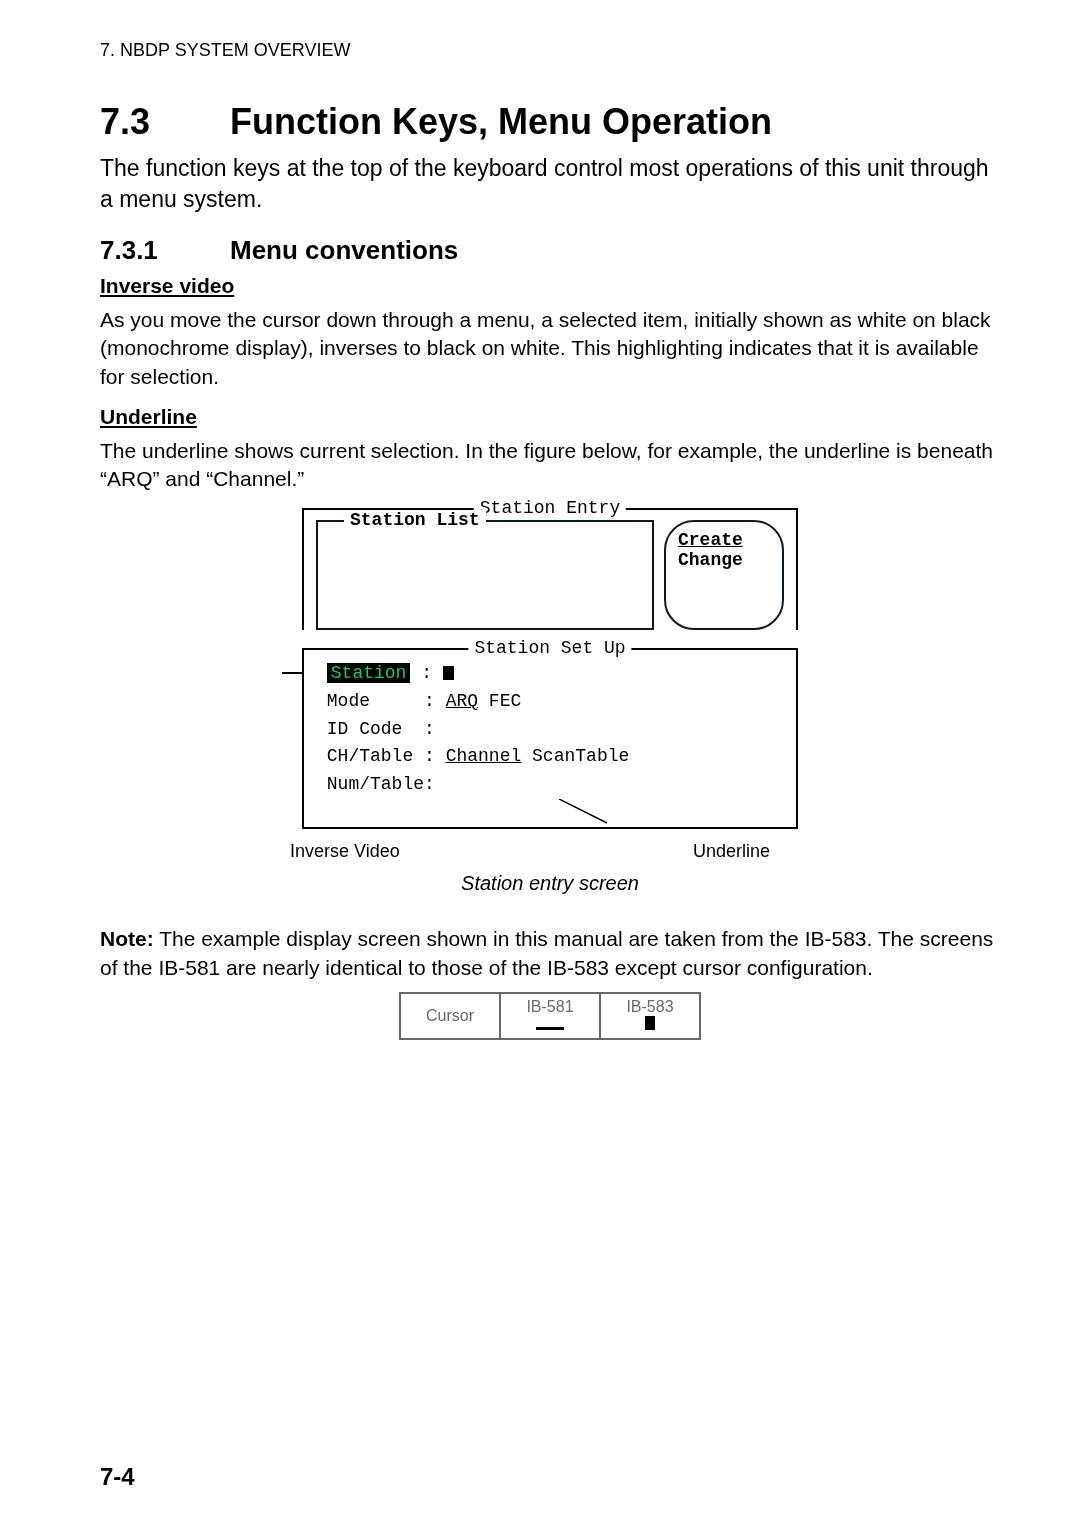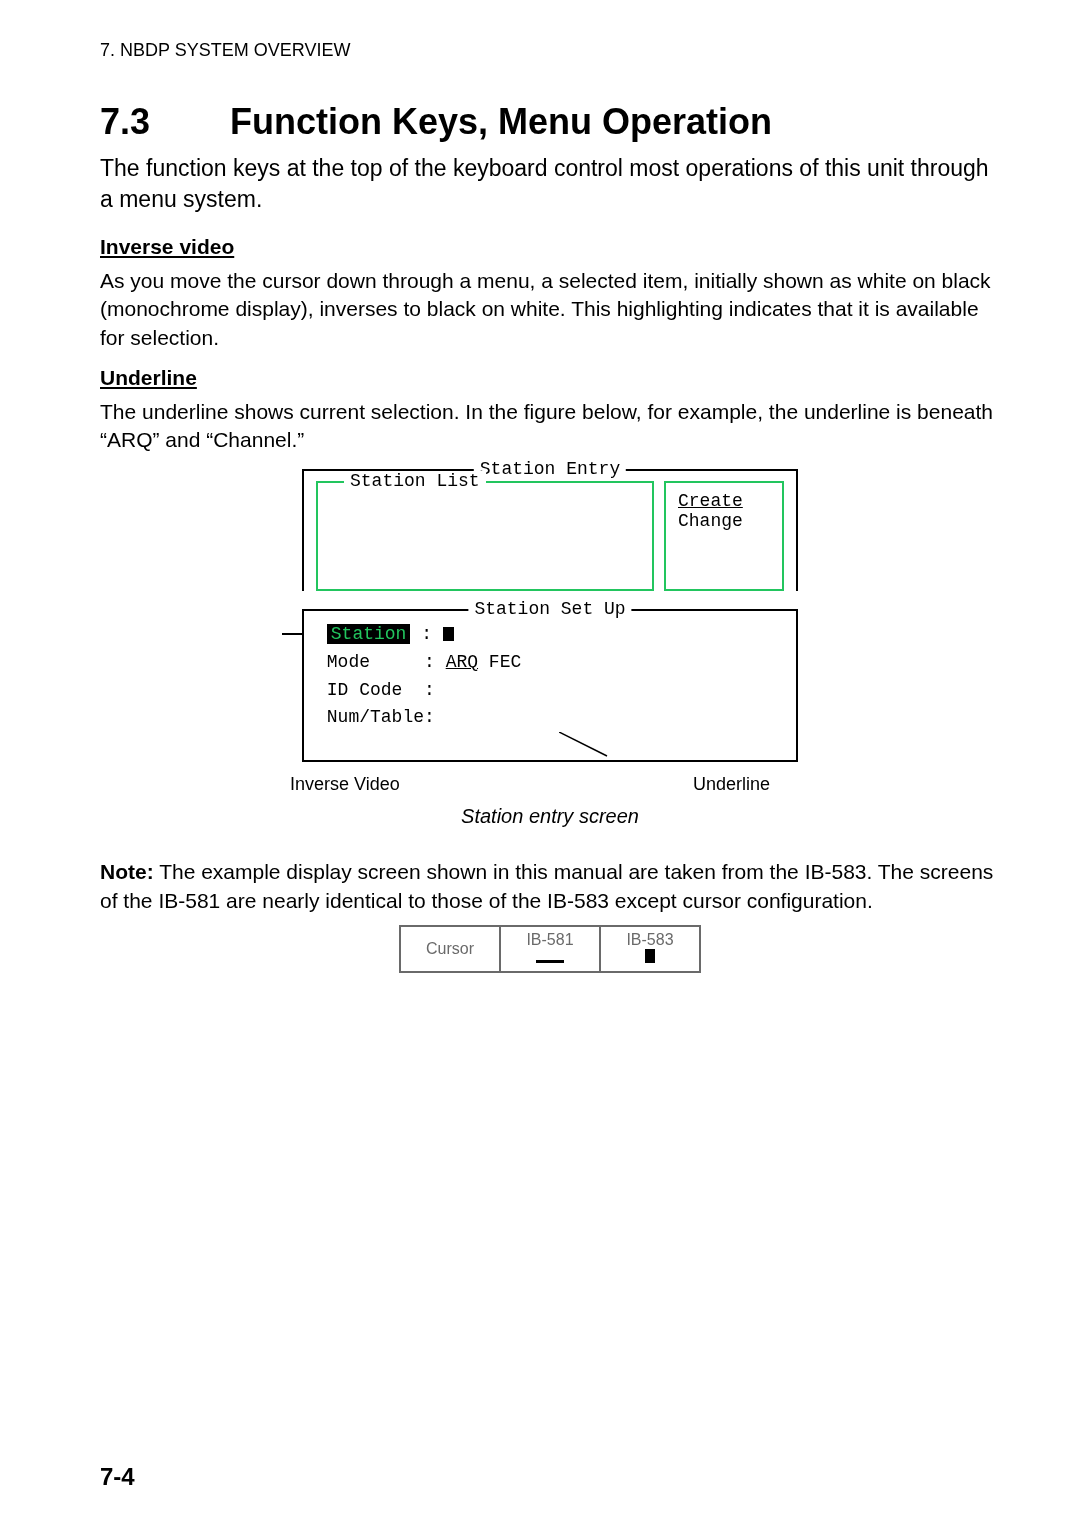--- a/index.html
+++ b/index.html
@@ -69,26 +69,27 @@
     top: -12px;
     background: #fff;
     padding: 0 6px;
     font-family: "Courier New", monospace;
     font-size: 18px;
   }
   .legend.center { left: 50%; transform: translateX(-50%); }
   .legend.left { left: 26px; }
   .inner-flex { display:flex; gap:10px; }
   .inner-box {
-    border: 2px solid #22c55e;
+    border: 2px solid #0f172a;
     padding: 8px 12px;
     box-sizing: border-box;
+    font-weight: bold;
   }
   .inner-left { flex: 1; height: 110px; position:relative; }
-  .inner-right { width:120px; }
+  .inner-right { width:120px;border-radius:30px; }
   .inner-right .opt { display:block; }
   .inner-right .opt.u { text-decoration: underline; }
   .setup-row { line-height: 1.55; white-space: pre; }
   .inv {
     background:#000; color:#22c55e; padding:0 4px;
   }
   .cursor-block {
     display:inline-block; width:11px; height:14px; background:#000; vertical-align:middle;
   }
   .ul { text-decoration: underline; }
@@ -151,20 +152,23 @@
 <body>
 <div class="page page-rel">
 
 <div class="header-line">7. NBDP SYSTEM OVERVIEW</div>
 
 <h1>
   <span class="num">7.3</span><span>Function Keys, Menu Operation</span>
 </h1>
 <div class="intro">The function keys at the top of the keyboard control most operations of this unit through a menu system.</div>
 
+<h2>
+  <span class="num">7.3.1</span><span>Menu conventions</span>
+</h2>
 
 <h3>Inverse video</h3>
 <div class="body-text">As you move the cursor down through a menu, a selected item, initially shown as white on black (monochrome display), inverses to black on white. This highlighting indicates that it is available for selection.</div>
 
 <h3>Underline</h3>
 <div class="body-text">The underline shows current selection. In the figure below, for example, the underline is beneath “ARQ” and “Channel.”</div>
 
 <div class="diagram-wrap">
   <div class="fset" style="padding-bottom:0; border-bottom:none;">
     <span class="legend center">Station Entry</span>
@@ -179,20 +183,21 @@
     </div>
   </div>
 
   <div class="fset" style="margin-top:18px;">
     <span class="legend center">Station Set Up</span>
     <span class="side-tick" style="top:22px;"></span>
 
     <div class="setup-row"> <span class="inv">Station</span> : <span class="cursor-block"></span></div>
     <div class="setup-row"> <span>Mode</span>     : <span class="ul">ARQ</span><span> FEC</span></div>
     <div class="setup-row"> <span>ID Code</span>  :</div>
+    <div class="setup-row"> <span>CH/Table</span> : <span class="ul">Channel</span><span> ScanTable</span></div>
     <div class="setup-row"> <span>Num/Table:</span></div>
     <svg width="60" height="26" style="position:absolute; left:255px; bottom:2px;">
       <line x1="0" y1="0" x2="48" y2="24" stroke="#000" stroke-width="1.5"></line>
     </svg>
   </div>
 
   <div class="labels-row">
     <span>Inverse Video</span>
     <span>Underline</span>
   </div>

